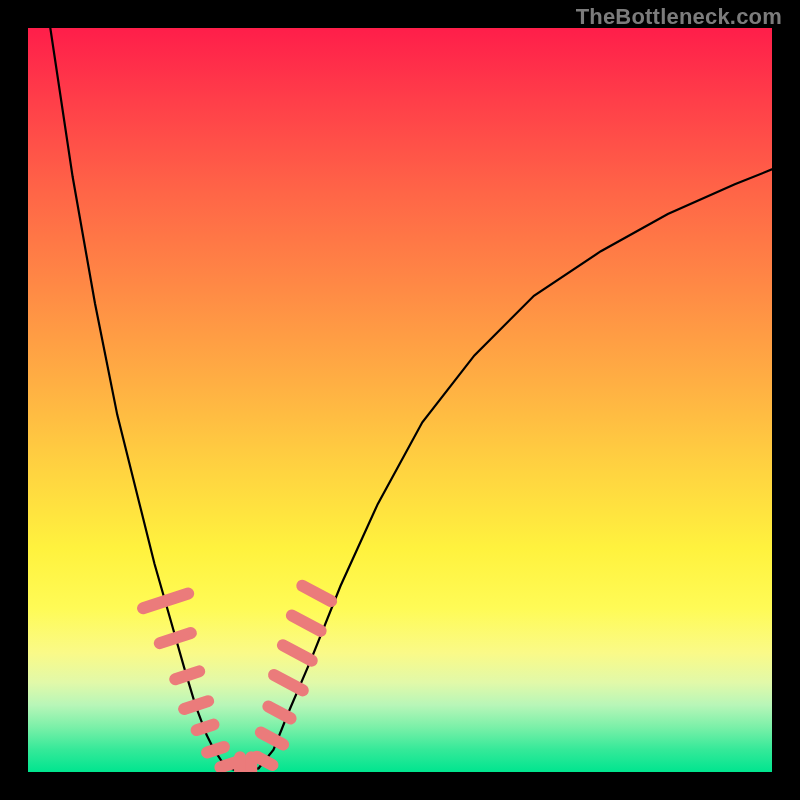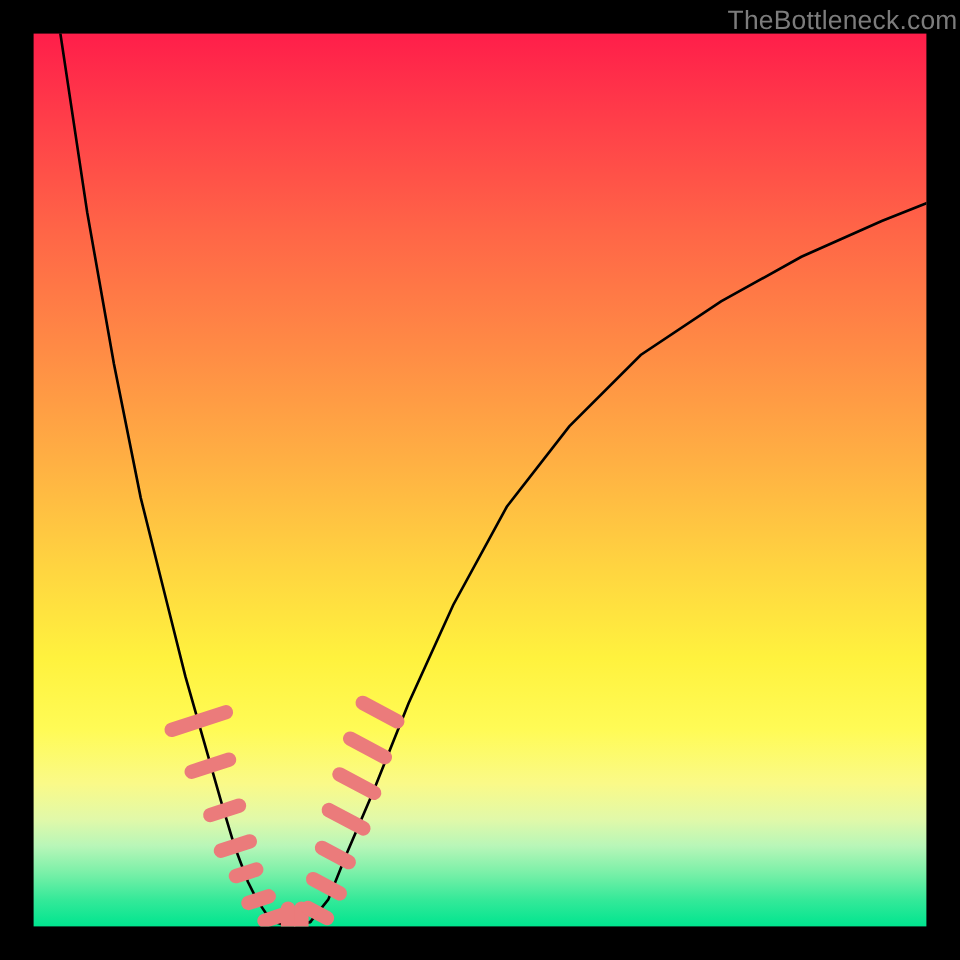--- a/index.html
+++ b/index.html
@@ -30,24 +30,24 @@
       #e1f9a9 88%,
       #b8f6b8 91%,
       #7af0a8 94%,
       #35e999 97%,
       #00e58f 100%
     );
   }
   .watermark {
     position: absolute;
     top: 4px;
-    right: 2px;
+    right: 18px;
     color: #7c7c7c;
     font-size: 22px;
-    font-weight: 400;
+    font-weight: 700;
     letter-spacing: 0.2px;
     text-align: center;
   }
   svg.curve {
     position: absolute;
     left: 0;
     top: 0;
     width: 744px;
     height: 744px;
   }

